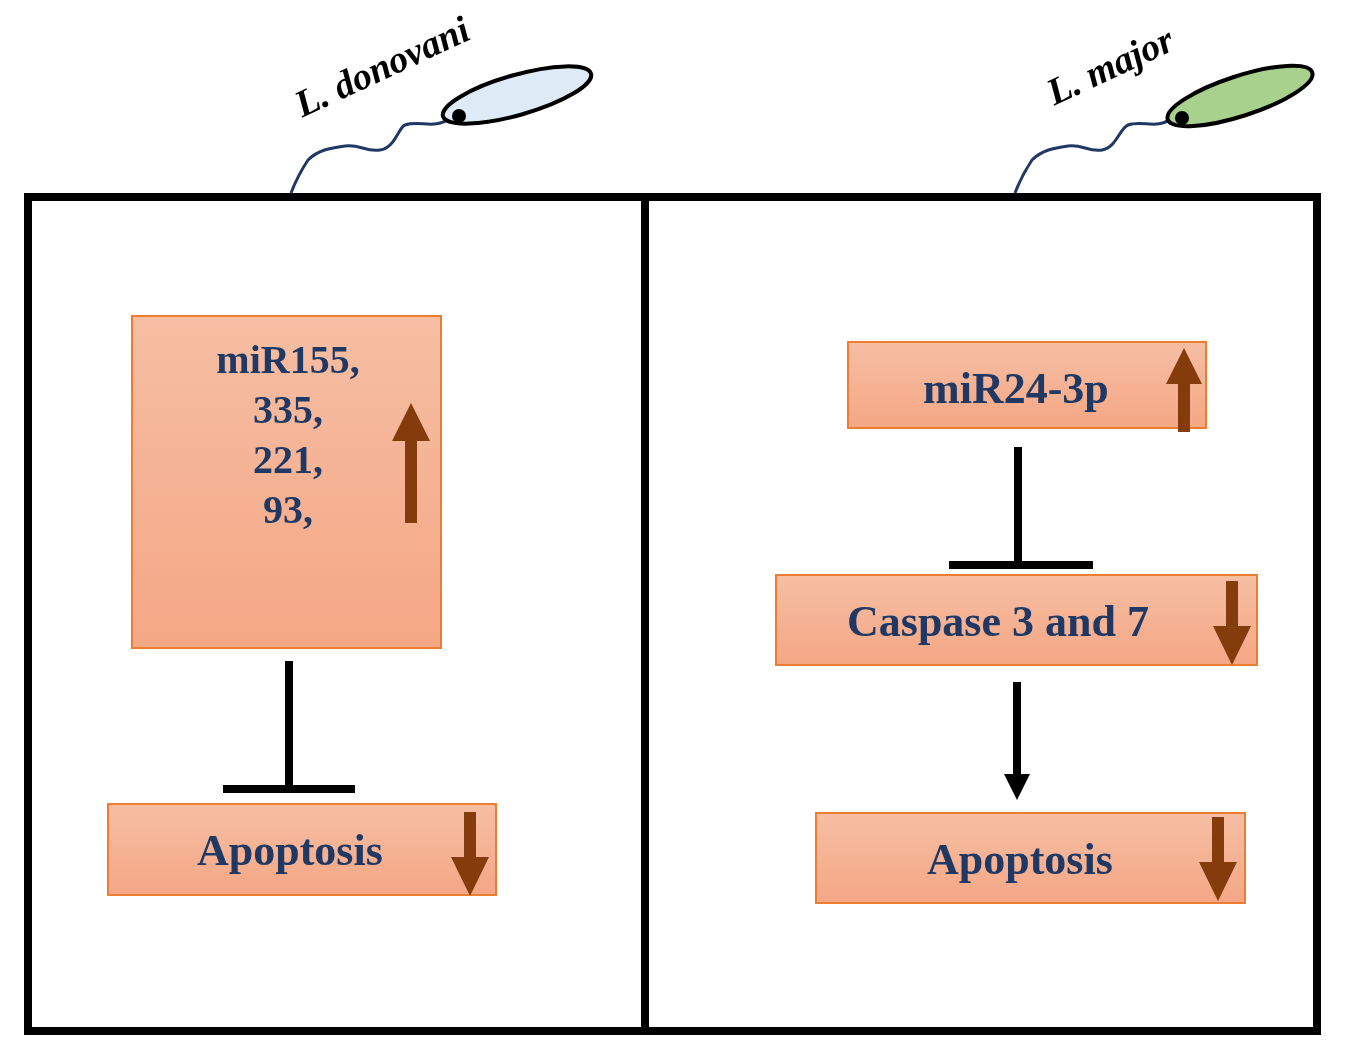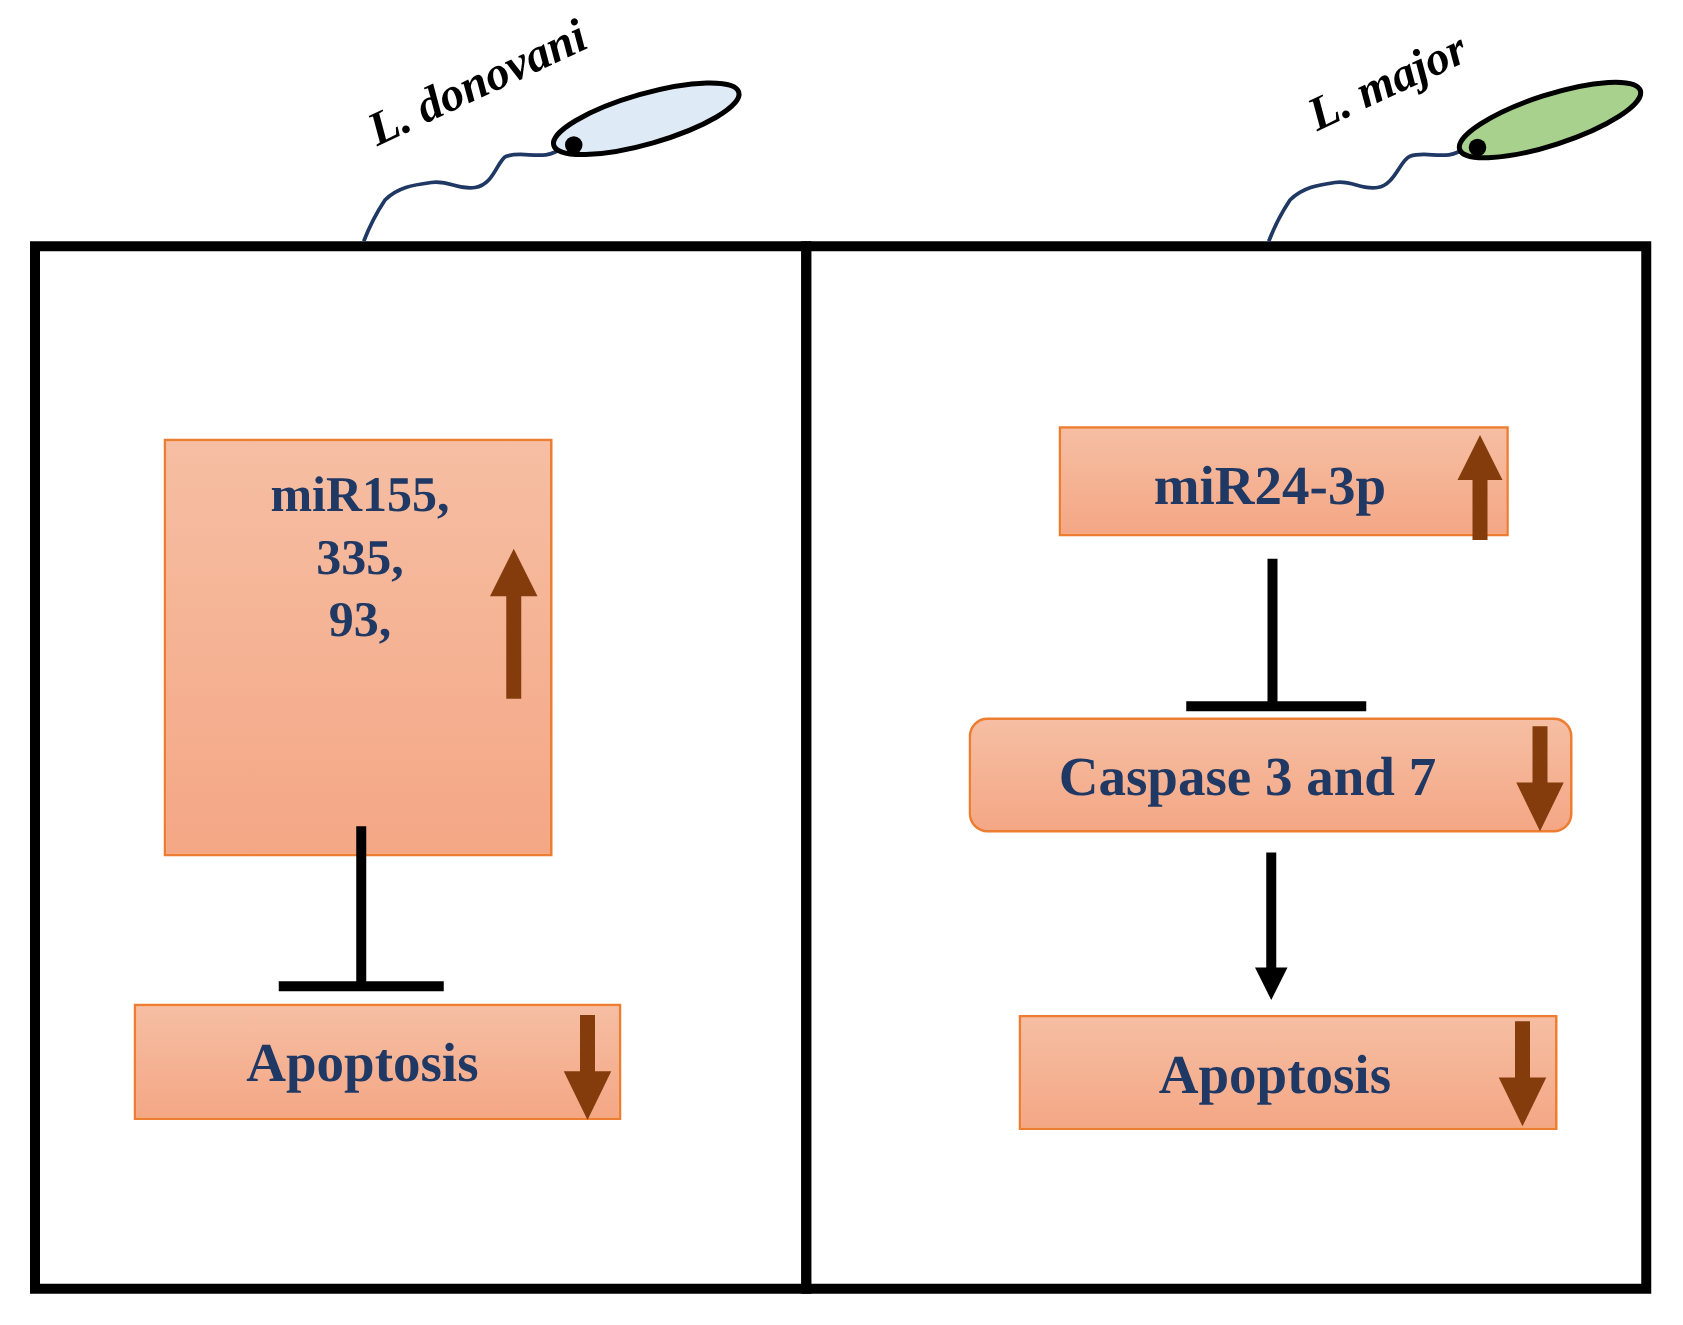--- a/index.html
+++ b/index.html
@@ -26,24 +26,25 @@
 </svg>
 <div class="species" style="left:306px;top:82px;transform:rotate(-25deg);">L. donovani</div>
 
 <svg style="left:0;top:0;" width="1346" height="200">
   <path d="M1015,193 C1020,180 1024,172 1032,160 C1042,150 1054,148 1068,146 C1082,144 1088,152 1102,150 C1116,148 1120,128 1128,125 C1142,120 1158,130 1172,118" fill="none" stroke="#1f3864" stroke-width="3"></path>
   <ellipse cx="1240" cy="96" rx="76" ry="20" transform="rotate(-18 1240 96)" fill="#a9d18e" stroke="#000" stroke-width="4"></ellipse>
   <circle cx="1182" cy="118" r="7" fill="#000"></circle>
 </svg>
 <div class="species" style="left:1058px;top:70px;transform:rotate(-25deg);">L. major</div>
 
-<div class="box" style="left:131px;top:315px;width:311px;height:334px;margin-top:36px;">
+<div class="box" style="left:131px;top:315px;width:311px;height:334px;">
   <div class="stack" style="left:40px;top:18px;width:230px;">
     <div>miR155,</div>
     <div>335,</div>
+    <div>221,</div>
     <div>93,</div>
   </div>
   <svg style="left:258px;top:86px;" width="40" height="120">
     <polygon points="20,0 39,38 26,38 26,120 14,120 14,38 1,38" fill="#843c0c"></polygon>
   </svg>
 </div>
 
 <div class="line" style="left:285px;top:661px;width:8px;height:128px;"></div>
 <div class="line" style="left:223px;top:785px;width:132px;height:8px;"></div>
 
@@ -57,21 +58,21 @@
 <div class="box" style="left:847px;top:341px;width:360px;height:88px;">
   <div class="label" style="left:74px;top:20px;font-size:44px;">miR24-3p</div>
   <svg style="left:316px;top:5px;" width="38" height="84">
     <polygon points="19,0 37,36 25,36 25,84 13,84 13,36 1,36" fill="#843c0c"></polygon>
   </svg>
 </div>
 
 <div class="line" style="left:1014px;top:447px;width:8px;height:120px;"></div>
 <div class="line" style="left:949px;top:561px;width:144px;height:8px;"></div>
 
-<div class="box" style="left:775px;top:574px;width:483px;height:92px;border-radius:15px;">
+<div class="box" style="left:775px;top:574px;width:483px;height:92px;">
   <div class="label" style="left:70px;top:20px;font-size:44px;">Caspase 3 and 7</div>
   <svg style="left:435px;top:5px;" width="40" height="86">
     <polygon points="14,0 26,0 26,45 39,45 20,84 1,45 14,45" fill="#843c0c"></polygon>
   </svg>
 </div>
 
 <svg style="left:1003px;top:682px;" width="28" height="120">
   <rect x="10" y="0" width="8" height="95" fill="#000"></rect>
   <polygon points="1,92 27,92 14,118" fill="#000"></polygon>
 </svg>

